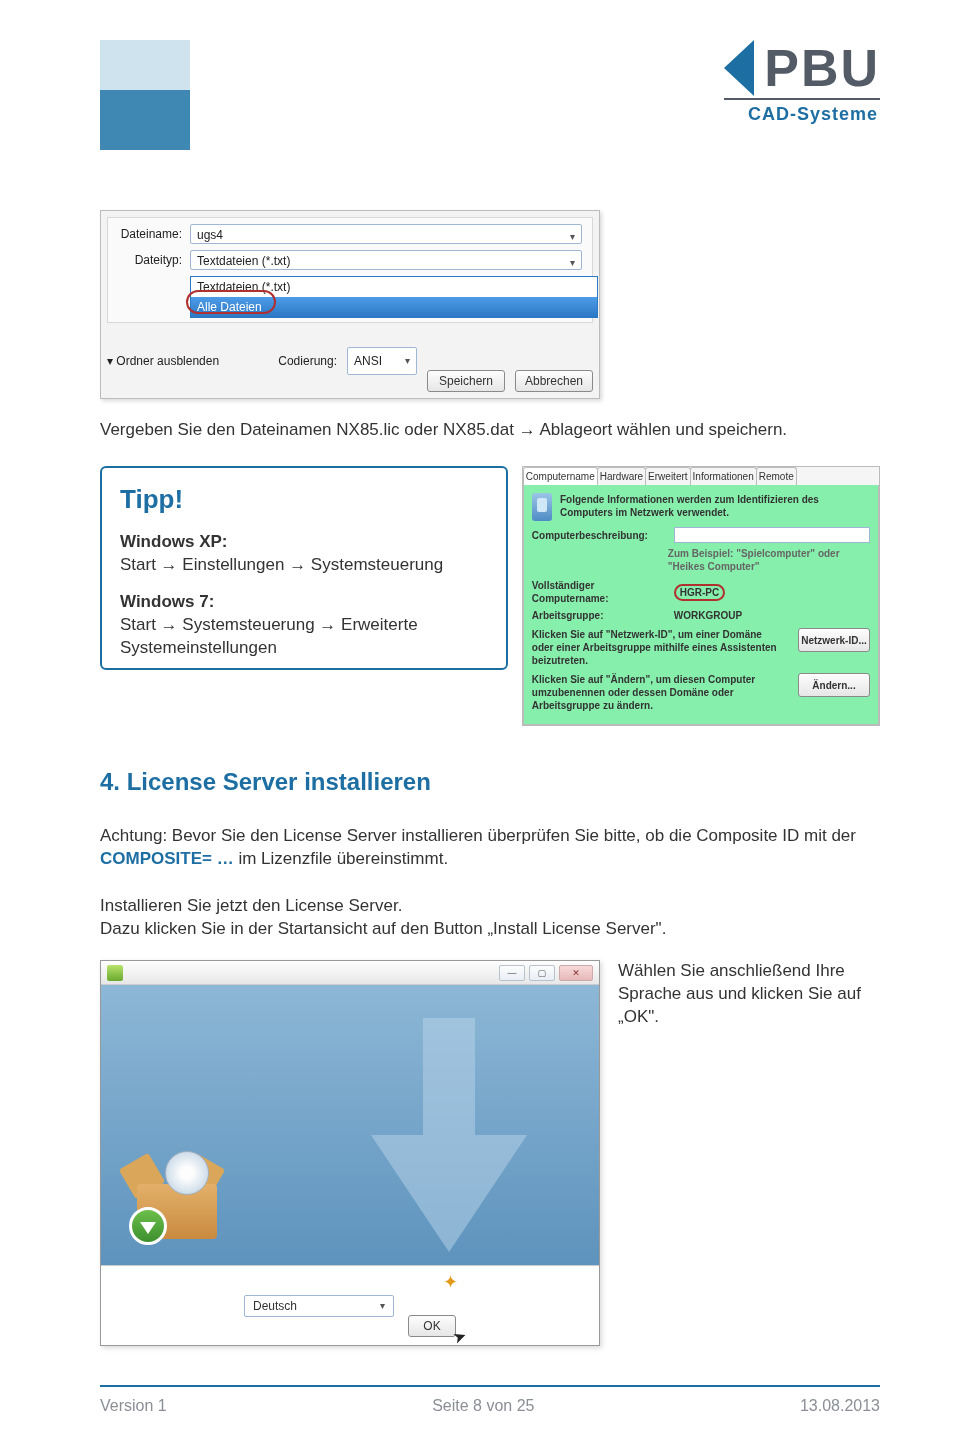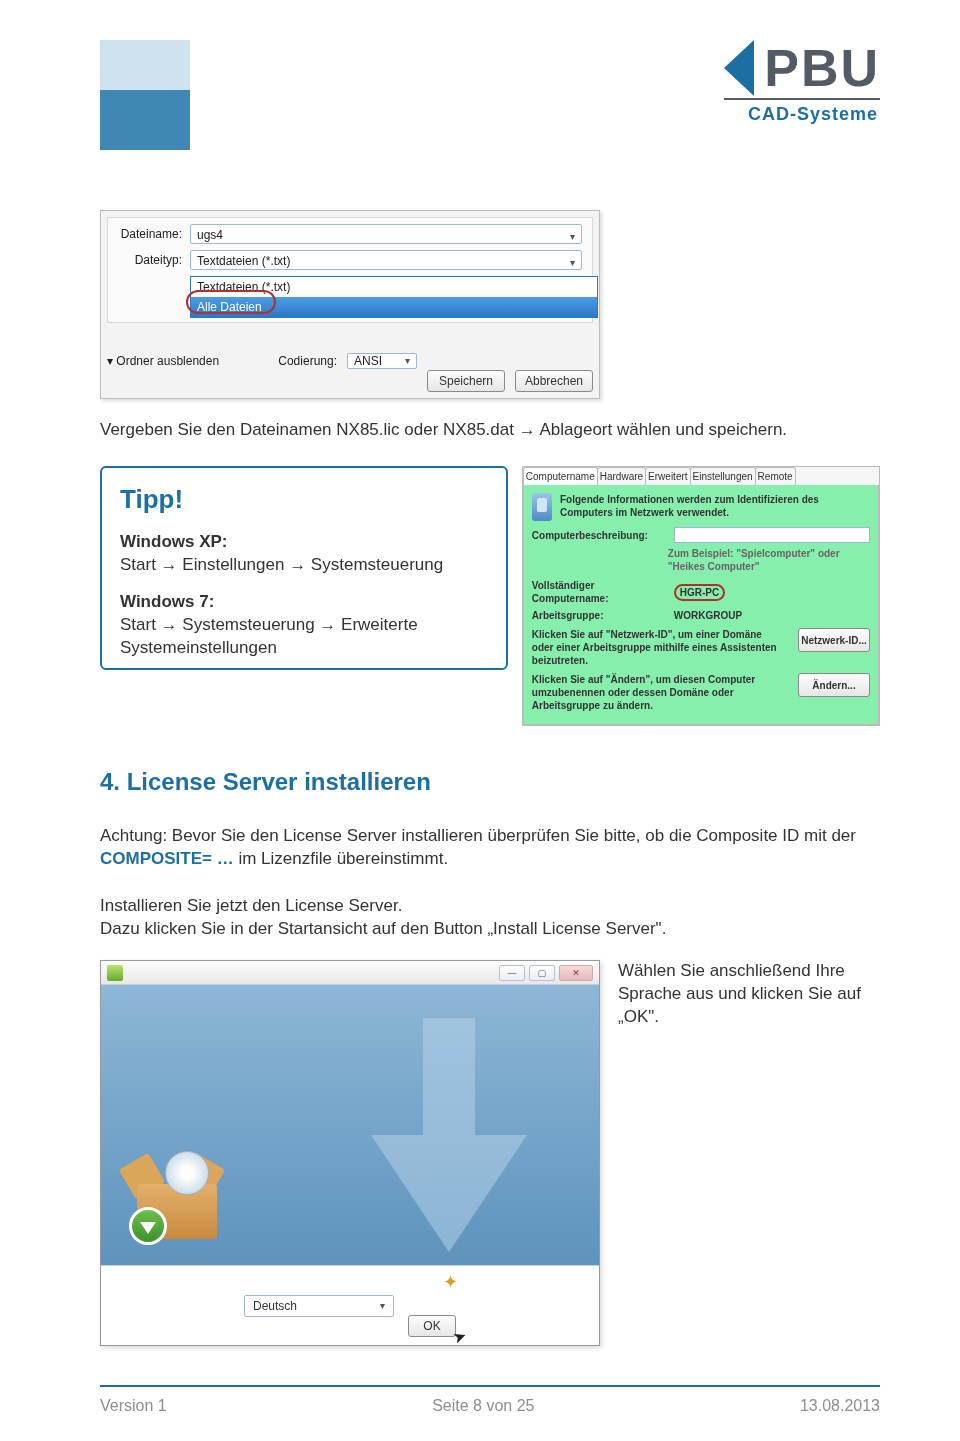--- a/index.html
+++ b/index.html
@@ -114,21 +114,21 @@
     margin-left: 68px; margin-top: -28px;
     pointer-events: none;
   }
   .sd-bottom {
     display: flex; align-items: center; gap: 10px;
     margin: 4px 6px 6px; font-size: 12px;
   }
   .sd-bottom .toggle::before { content: "▾ "; }
   .sd-bottom .enc-combo {
     border: 1px solid #9fb7d4; background: #fff;
-    height: 16px; width: 70px; border-radius: 2px;
+    height: 28px; width: 70px; border-radius: 2px;
     display: flex; align-items: center; justify-content: space-between;
     padding: 0 6px;
   }
   .sd-bottom .enc-combo::after { content: "▾"; font-size: 10px; color: #555; }
   .win-btn {
     border: 1px solid #8a8a8a;
     background: linear-gradient(#fdfdfd,#e6e6e6);
     height: 22px; min-width: 78px;
     border-radius: 3px;
     display: inline-flex; align-items: center; justify-content: center;
@@ -370,21 +370,21 @@
         <strong>Windows 7:</strong><br>
         <span>Start → Systemsteuerung → Erweiterte Systemeinstellungen</span>
       </p>
     </div>
 
     <div class="sysprops">
       <div class="sp-tabs">
         <div class="sp-tab active">Computername</div>
         <div class="sp-tab">Hardware</div>
         <div class="sp-tab">Erweitert</div>
-        <div class="sp-tab">Einstellungen</div>
+        <div class="sp-tab">Informationen</div>
         <div class="sp-tab">Remote</div>
       </div>
       <div class="sp-body">
         <div class="intro">
           <div class="sp-icon"></div>
           <div>Folgende Informationen werden zum Identifizieren des Computers im Netzwerk verwendet.</div>
         </div>
         <div class="sp-row">
           <div class="sp-lbl">Computerbeschreibung:</div>
           <div class="sp-input"></div>

